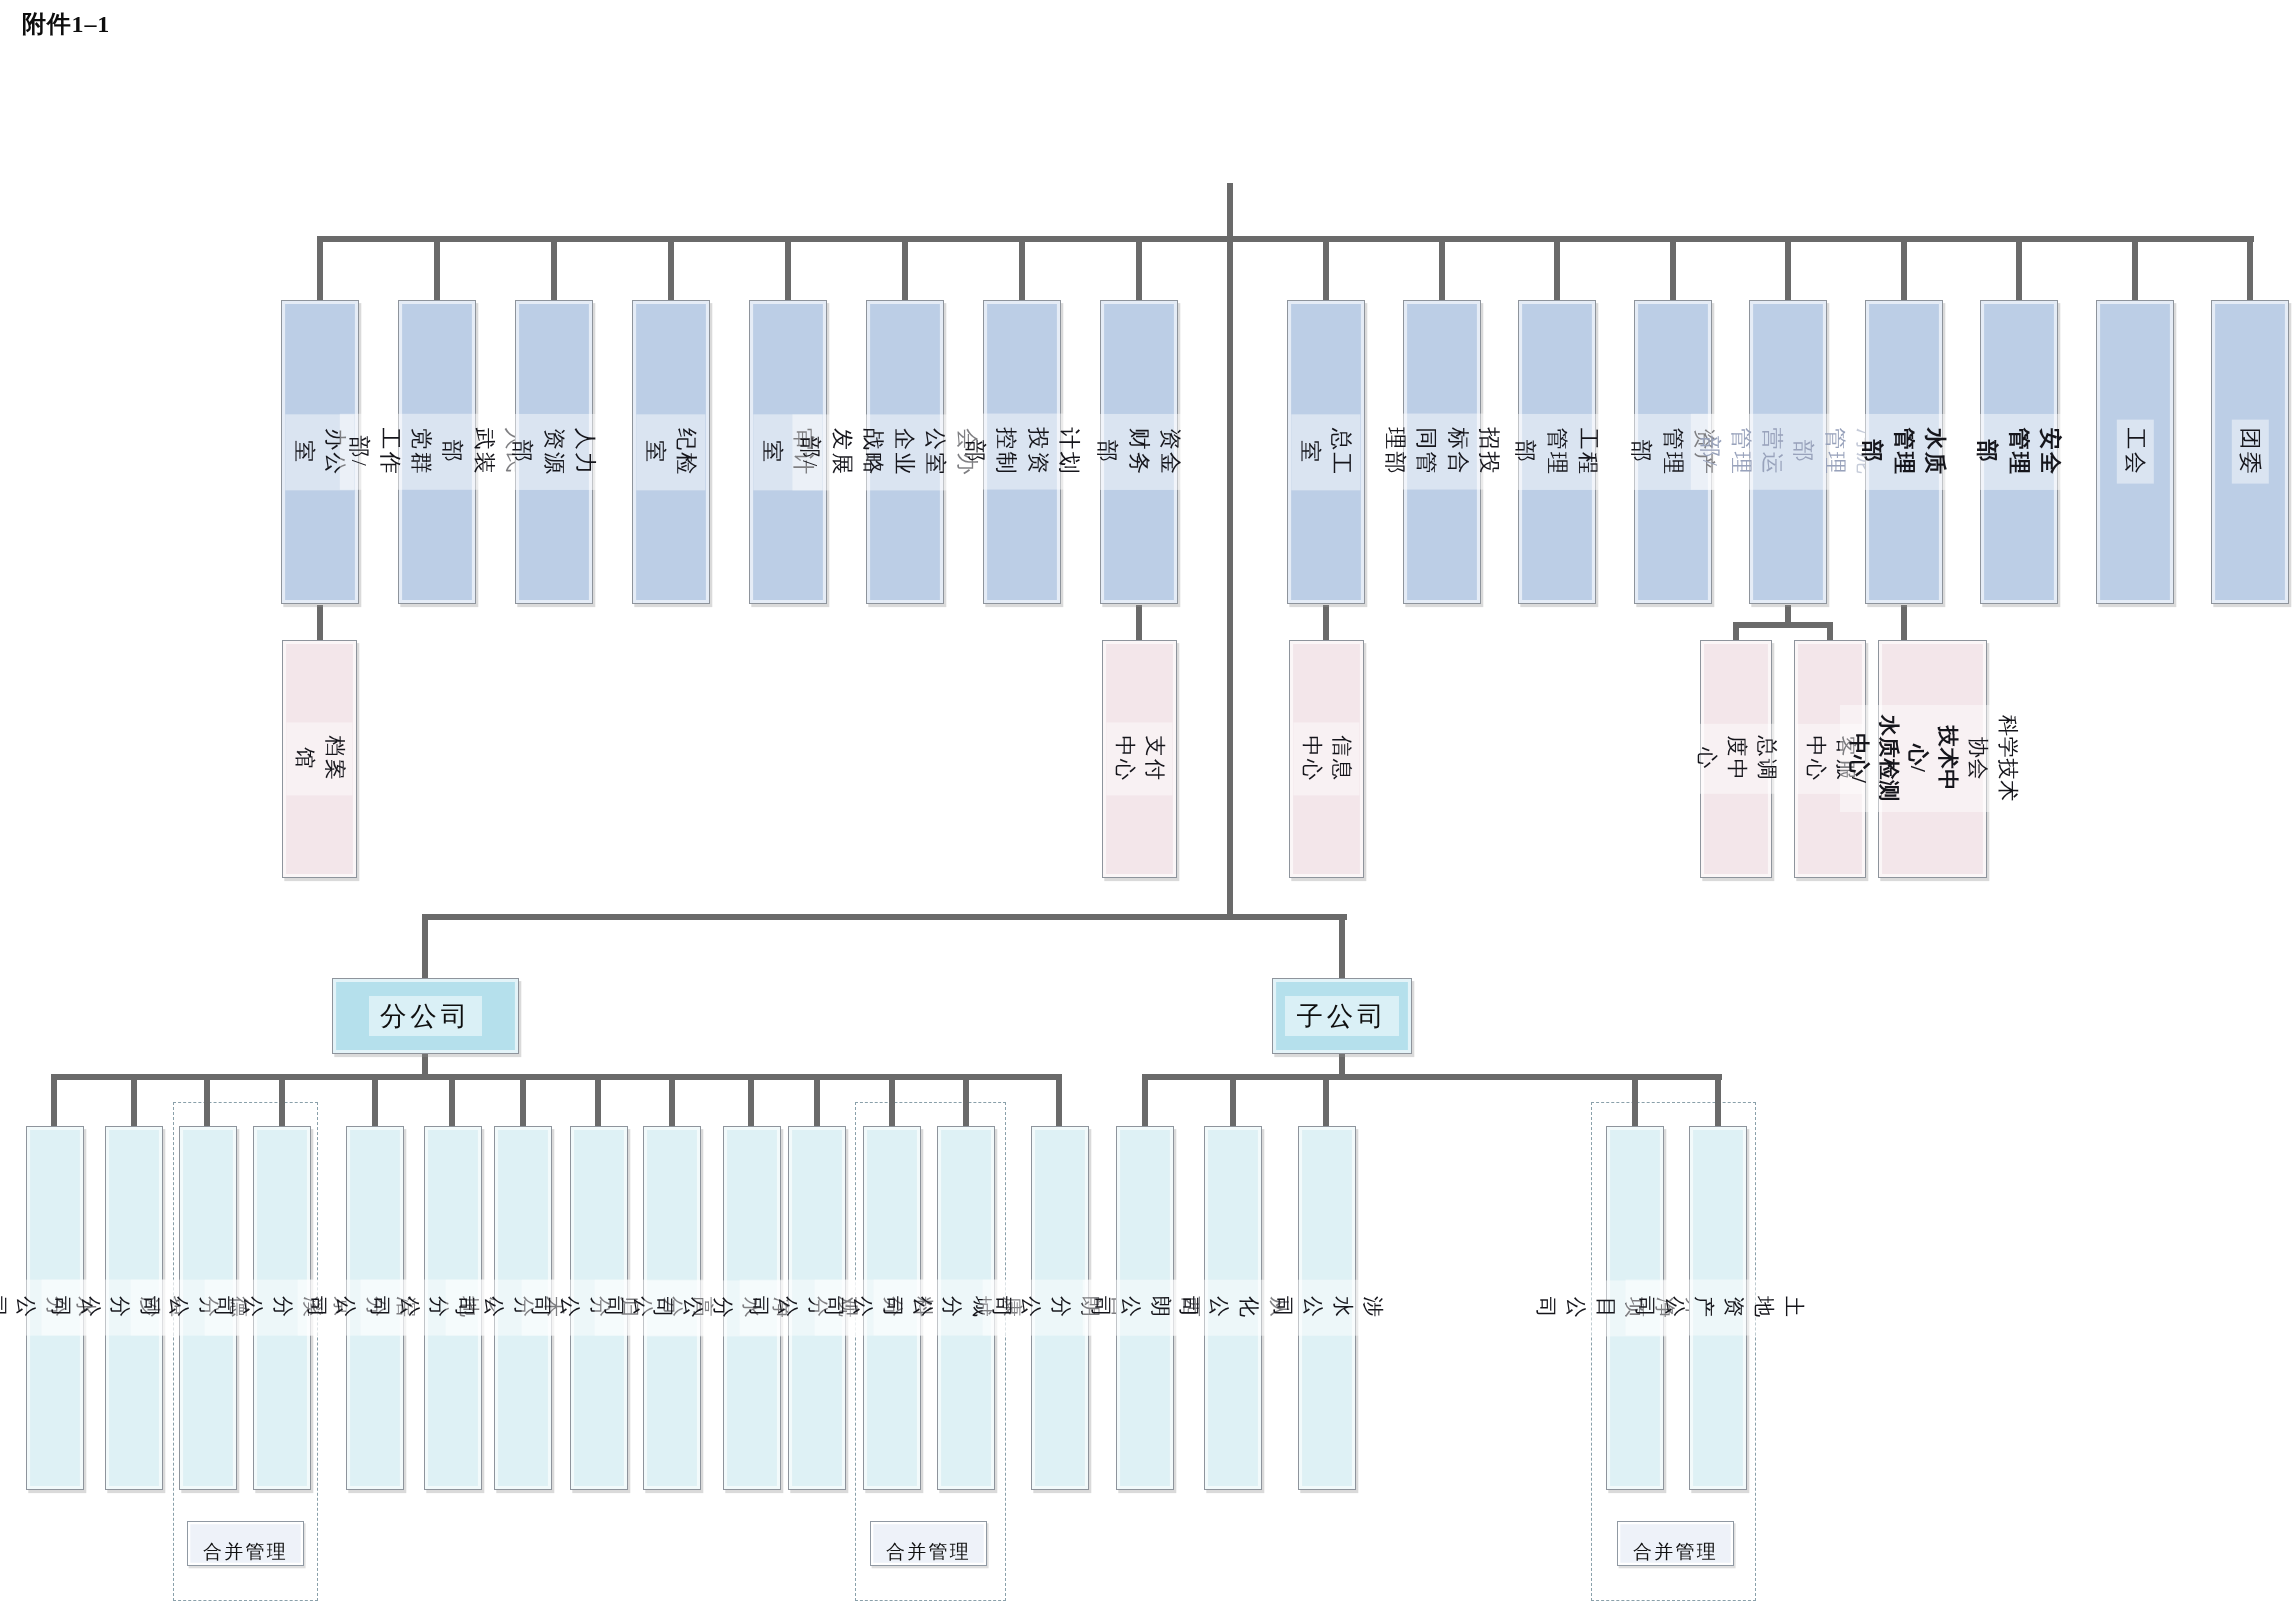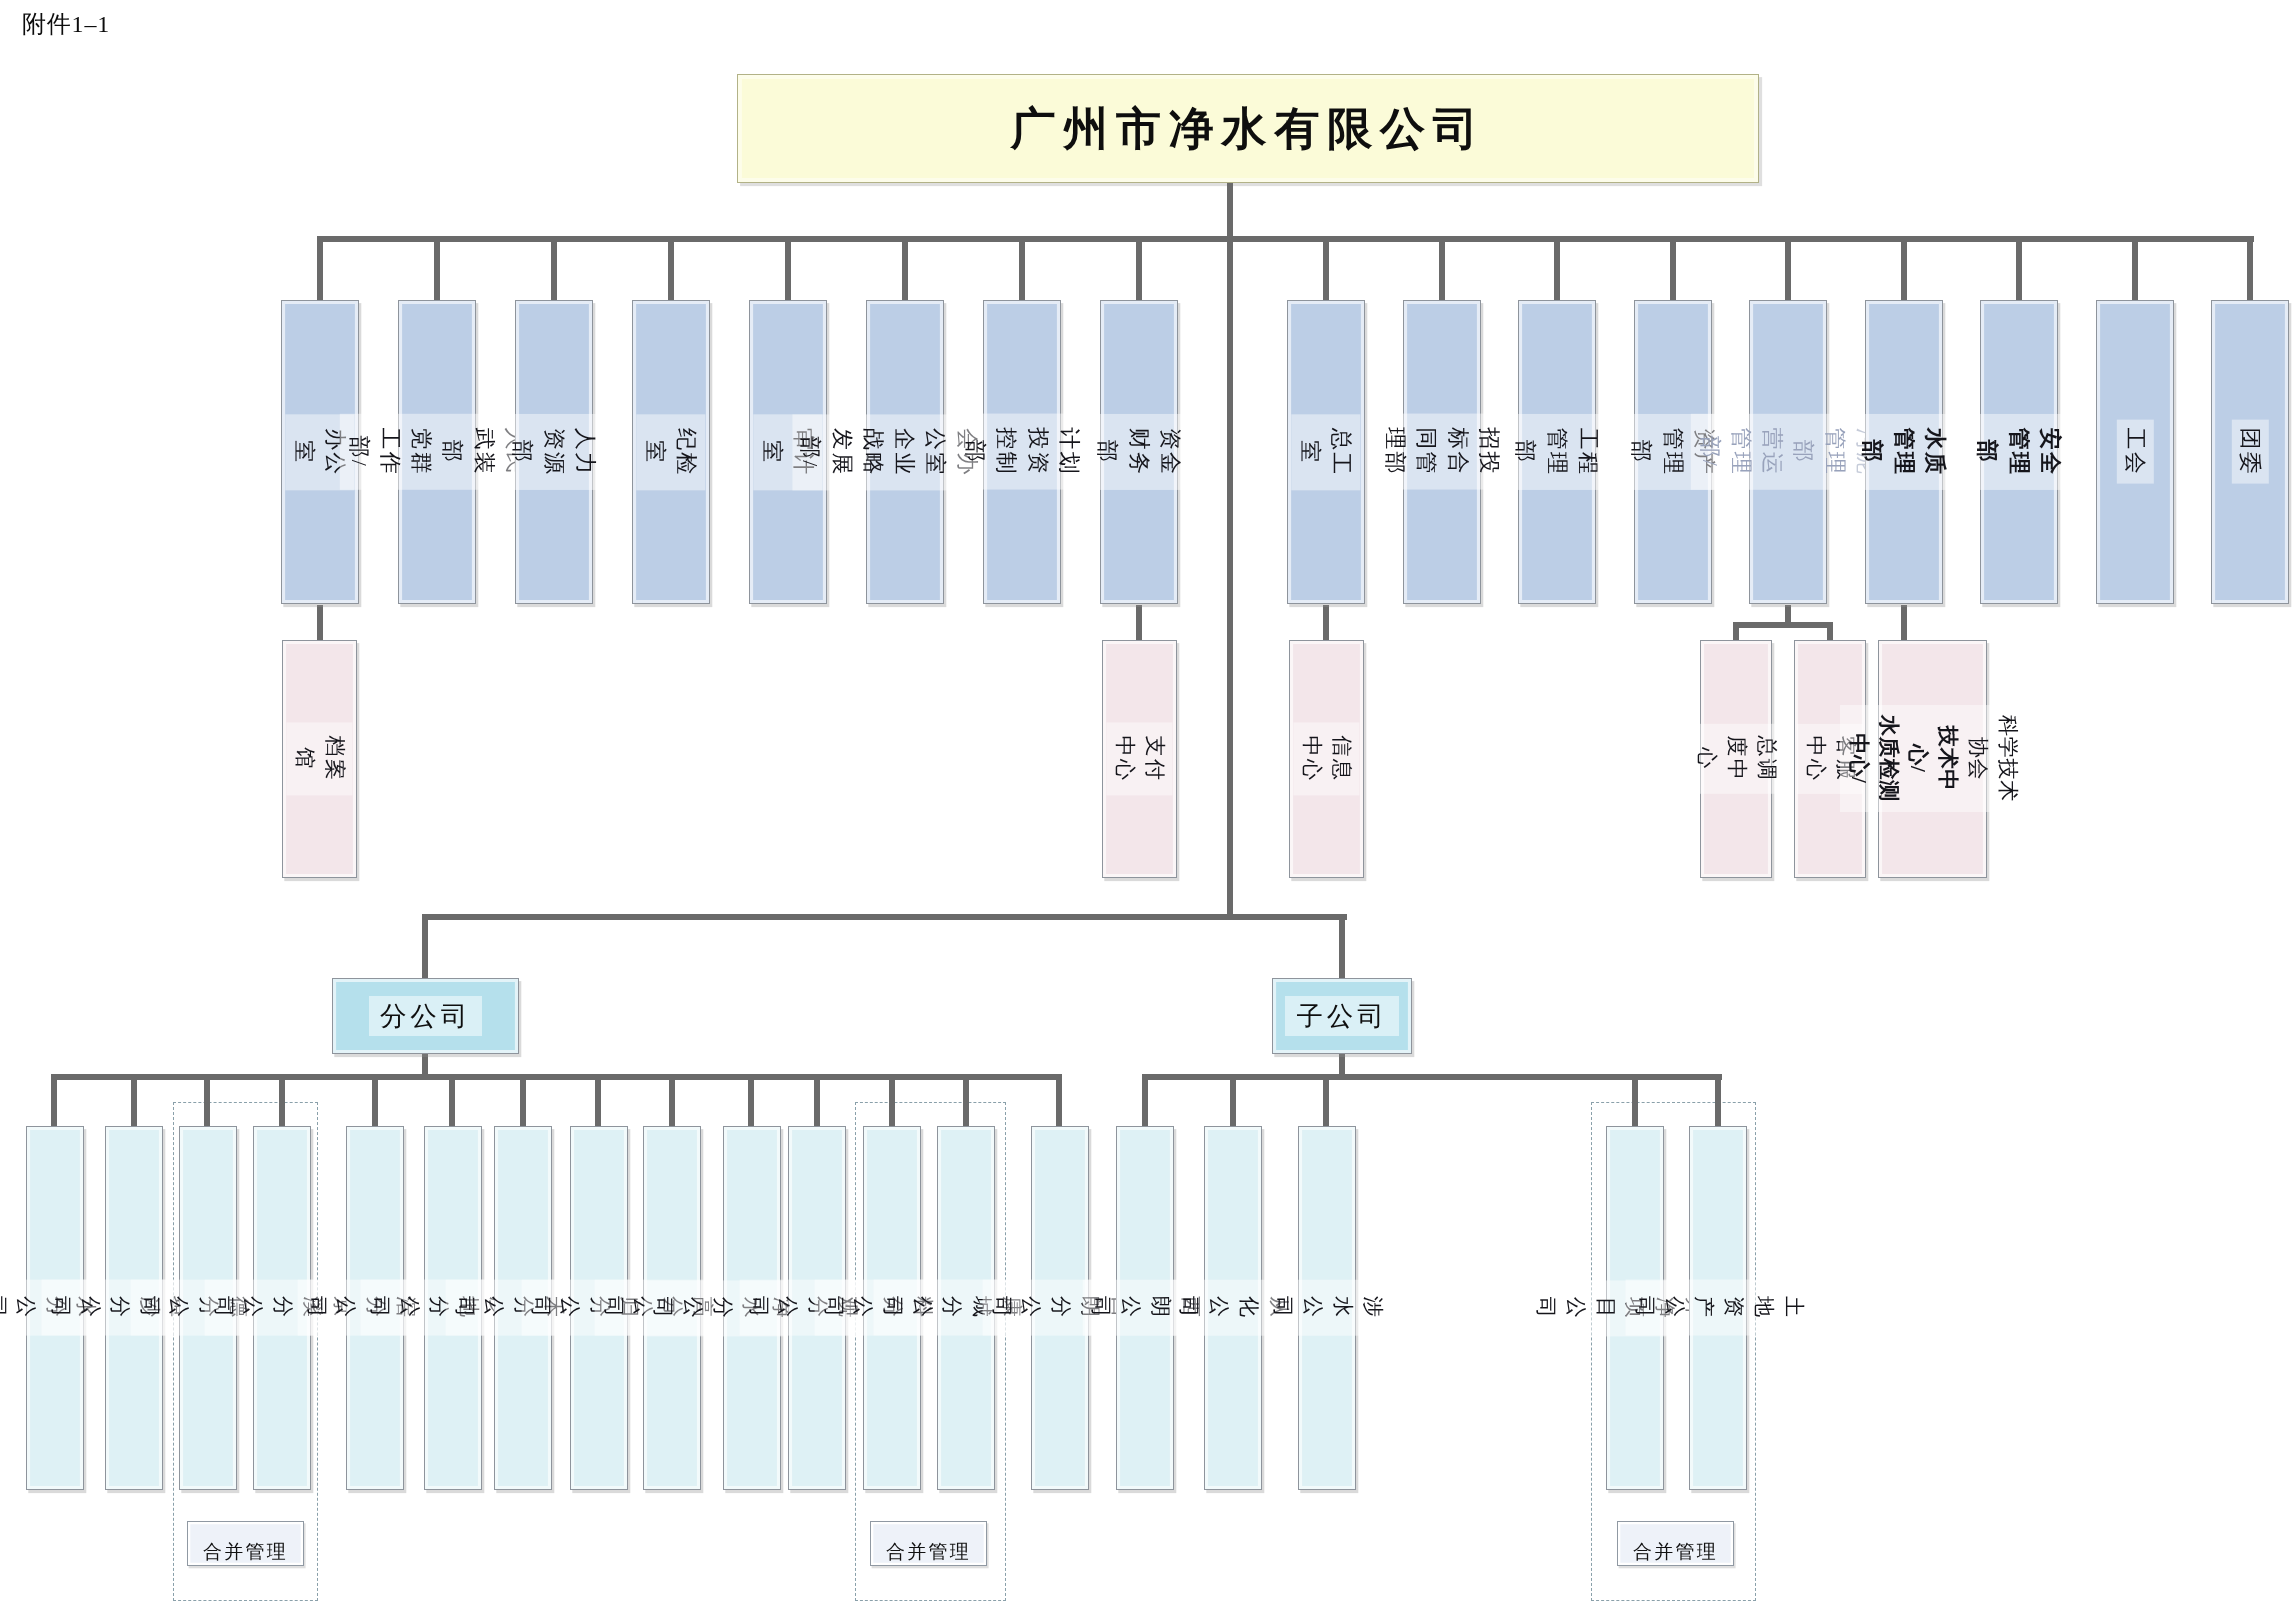--- a/index.html
+++ b/index.html
@@ -1,19 +1,19 @@
 <!DOCTYPE html>
 <html style="font-size:12.5px"><head>
 <meta charset="utf-8">
 <style>
   html,body{margin:0;padding:0;background:#ffffff;}
   body{width:2295px;height:1609px;position:relative;overflow:hidden;
        font-family:"Liberation Serif","DejaVu Serif",serif;}
   .stage{position:absolute;left:0;top:0;width:2295px;height:1609px;background:#fff;}
-  .attachment{position:absolute;left:22px;top:7.8px;font-size:24px;font-weight:normal;color:#0d0d0d;letter-spacing:0.8px;}
+  .attachment{position:absolute;left:22px;top:7.8px;font-size:24px;font-weight:bold;color:#0d0d0d;letter-spacing:0.8px;}
   .title-box{position:absolute;left:737px;top:74px;width:1022px;height:109px;background:#fbfbd8;
              border:1.6px solid #b2b287;box-shadow:inset 0 0 0 3.9px #fdfdea,3.1px 3.1px 0 rgba(150,150,150,.30);
              display:flex;align-items:center;justify-content:center;box-sizing:border-box;}
   .title-box span{font-size:45px;font-weight:bold;letter-spacing:7.8px;color:#0e0e0e;}
   .ln{position:absolute;background:#6a6a6a;}
   .node{position:absolute;display:flex;align-items:center;justify-content:center;box-sizing:border-box;
         border:1.6px solid #8e949c;box-shadow:inset 0 0 0 3.1px rgba(255,255,255,.62),2.3px 3.1px 0 rgba(140,140,140,.32);}
   .dept{background:#bccee6;}
   .cent{background:#f3e6ea;}
   .co{background:#def1f5;}
@@ -30,23 +30,20 @@
   .mlabel{position:absolute;display:flex;align-items:flex-end;justify-content:center;background:#eef2f9;
           border:1.6px solid #9099a3;box-shadow:inset 0 0 0 2.3px #ffffff,1.6px 2.3px 0 rgba(140,140,140,.28);
           box-sizing:border-box;}
   .mlabel span{font-size:19px;letter-spacing:2.3px;color:#111;}
 </style>
 </head>
 <body>
 
 <div class="stage">
   <div class="attachment">附件1–1</div>
-  <div class="title-box">
-    <span>广州市净水有限公司</span>
-  </div>
   <div id="nodes">
       <div class="dashedbox" style="left: 173px; top: 1102px; width: 145px; height: 499px;"></div>
       <div class="dashedbox" style="left: 855px; top: 1102px; width: 151px; height: 499px;"></div>
       <div class="dashedbox" style="left: 1591px; top: 1102px; width: 165px; height: 499px;"></div>
       <div class="ln" style="left: 1227px; top: 183px; width: 5.5px; height: 737px;"></div>
       <div class="ln" style="left: 317px; top: 236px; width: 1937px; height: 5.5px;"></div>
       <div class="ln" style="left: 317px; top: 605px; width: 5.5px; height: 35px;"></div>
       <div class="ln" style="left: 1136px; top: 605px; width: 5.5px; height: 35px;"></div>
       <div class="ln" style="left: 1323px; top: 605px; width: 5.5px; height: 35px;"></div>
       <div class="ln" style="left: 1785px; top: 605px; width: 5.5px; height: 22.6px;"></div>

